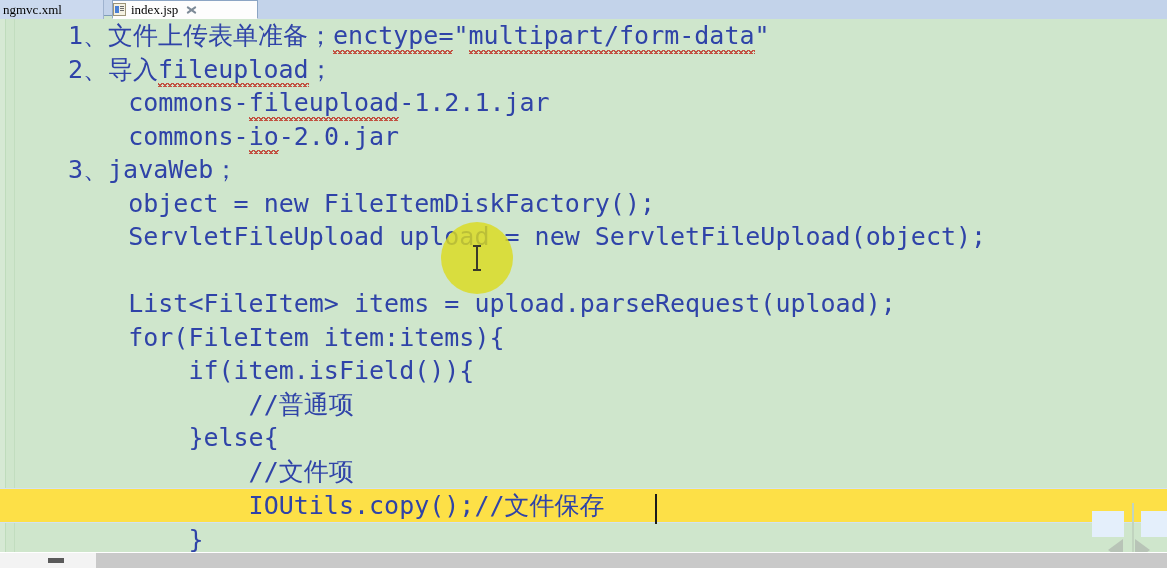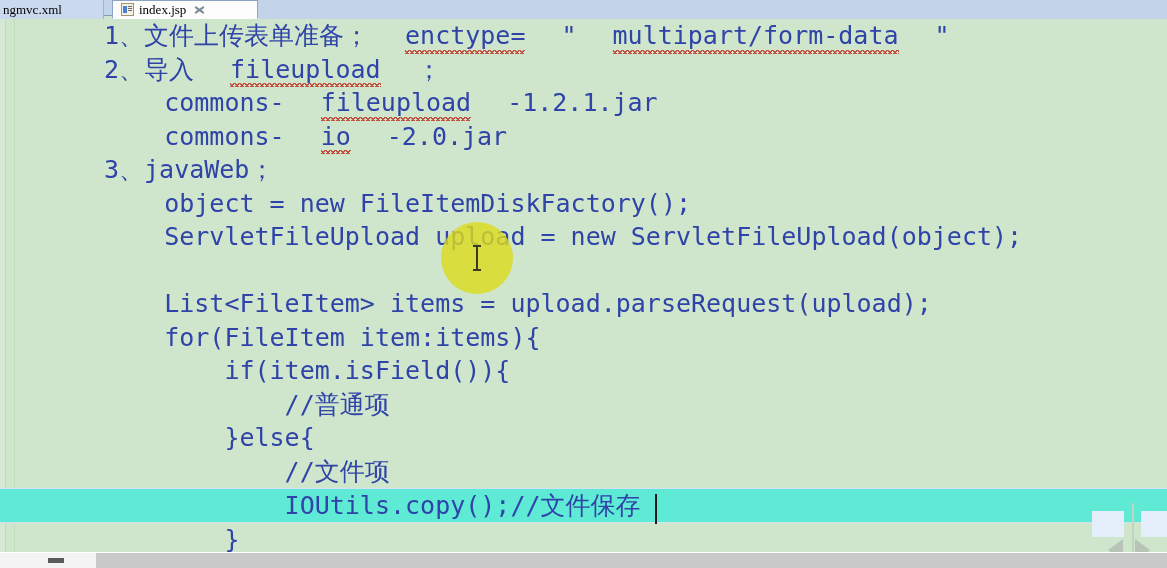--- a/index.html
+++ b/index.html
@@ -58,21 +58,20 @@
     border-bottom: 1px solid #fdfdfd;
   }
   #tab-springmvc {
     left: -14px;
     width: 118px;
     padding-left: 16px;
   }
   #tab-index {
     left: 112px;
     width: 146px;
-    padding-left: 8px;
   }
   #tabbar-filler {
     position: absolute;
     left: 258px; top: 0;
     width: 909px;
     height: 19px;
     background: #c3d3ea;
   }
   .tab-icon {
     width: 13px;
@@ -154,26 +153,26 @@
     white-space: pre;
   }
   .line {
     position: relative;
     height: 33.5px;
     padding-left: 68px;
     box-sizing: border-box;
     display: block;
   }
   .line.current {
-    background: #5eead4;
+    background: #fde047;
     border-top: 1px solid #d2e2f2;
     border-bottom: 1px solid #d2e2f2;
     height: 35px;
   }
-  .ln-text { display: inline-block; margin-left: 36px; }
+  .ln-text { display: inline-block; }
 
   
   .squig {
     position: relative;
     display: inline-block;
     text-align: right;
   }
   .squig::after {
     content: "";
     position: absolute;

